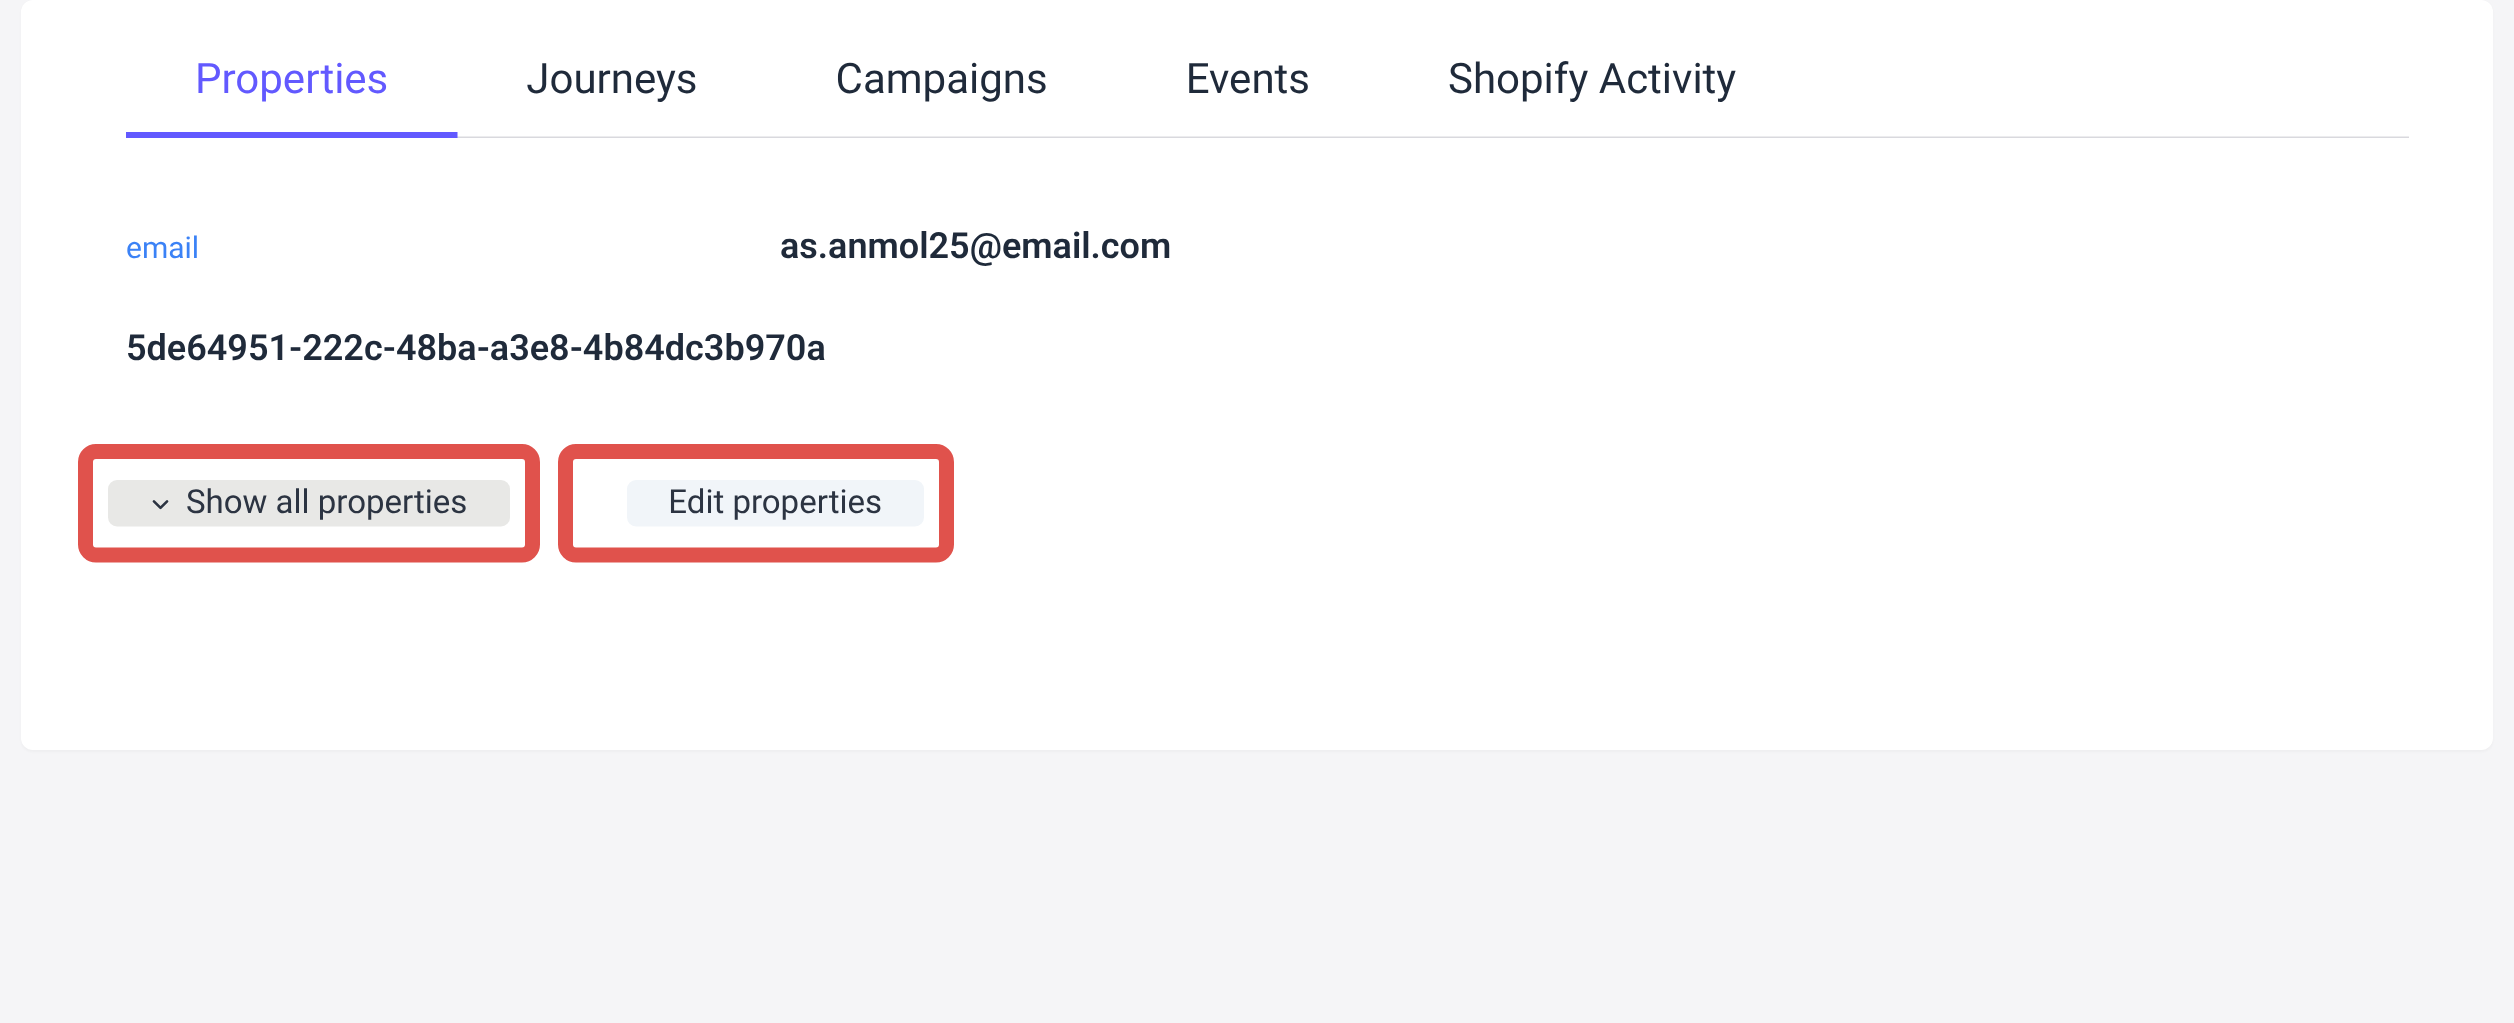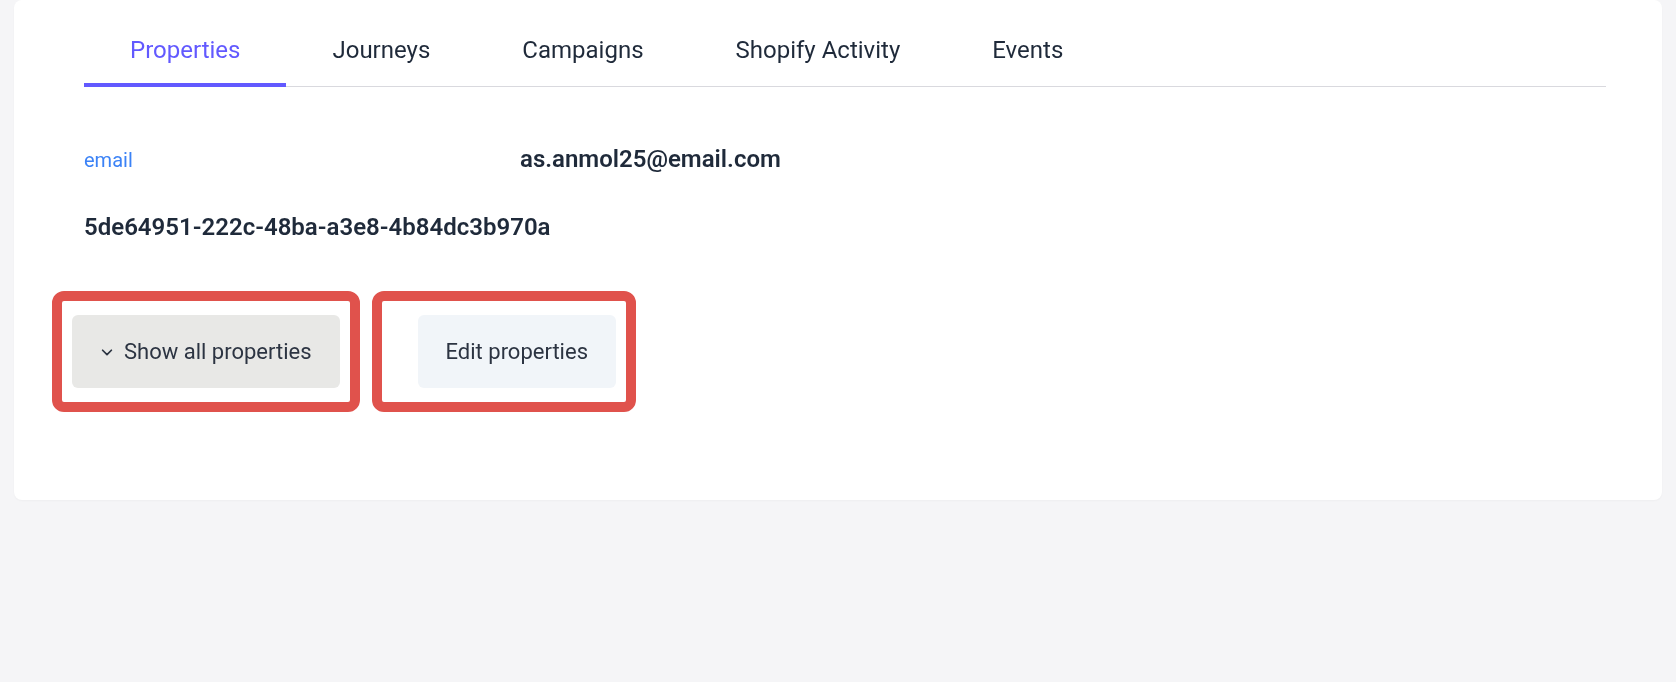--- a/index.html
+++ b/index.html
@@ -23,21 +23,21 @@
       min-height: 500px;
     }
     .tabs {
       display: flex;
       border-bottom: 1px solid #d9d9de;
       padding: 0 0 0 0;
       margin: 0 56px 0 70px;
     }
     .tab {
       padding: 36px 46px 22px 46px;
-      font-size: 24px;
+      font-size: 28px;
       color: #1f2a3a;
       cursor: pointer;
       position: relative;
       font-weight: 400;
     }
     .tab.active {
       color: #6259ff;
     }
     .tab.active::after {
       content: "";
@@ -76,21 +76,21 @@
     .highlight-box {
       border: 10px solid #e0524c;
       border-radius: 12px;
       padding: 14px 10px;
       display: inline-flex;
     }
     .btn {
       display: inline-flex;
       align-items: center;
       gap: 10px;
-      padding: 24px 28px;
+      padding: 3px 28px;
       border-radius: 6px;
       font-size: 22px;
       cursor: pointer;
       border: none;
       font-family: inherit;
     }
     .btn-grey {
       background: #e8e8e6;
       color: #2c3442;
     }
@@ -119,24 +119,24 @@
     <div class="tab active">
       <span>Properties</span>
     </div>
     <div class="tab">
       <span>Journeys</span>
     </div>
     <div class="tab">
       <span>Campaigns</span>
     </div>
     <div class="tab">
-      <span>Shopify Activity</span>
+      <span>Events</span>
     </div>
     <div class="tab">
-      <span>Events</span>
+      <span>Shopify Activity</span>
     </div>
   </div>
 
   <div class="properties-body">
 
     <div class="property-row">
       <div class="property-label">email</div>
       <div class="property-value">as.anmol25@email.com</div>
     </div>
 

